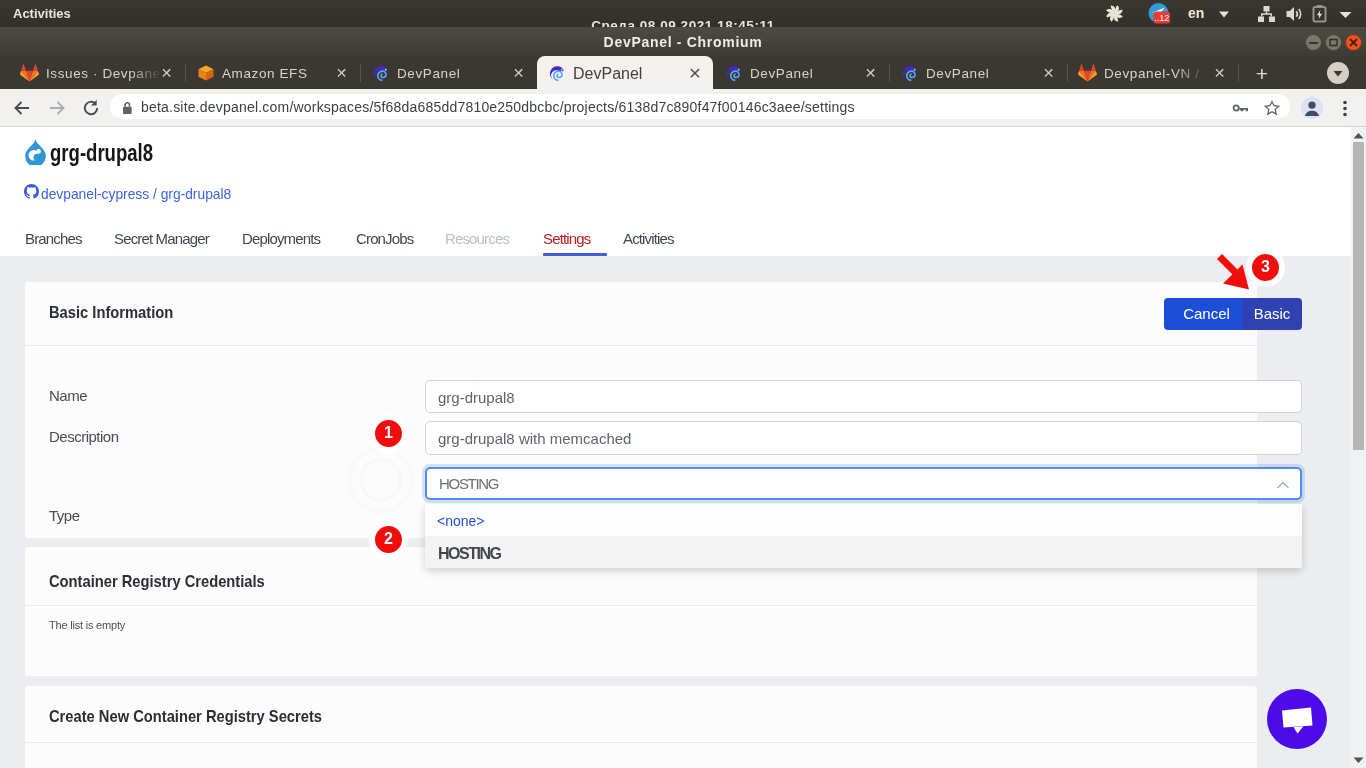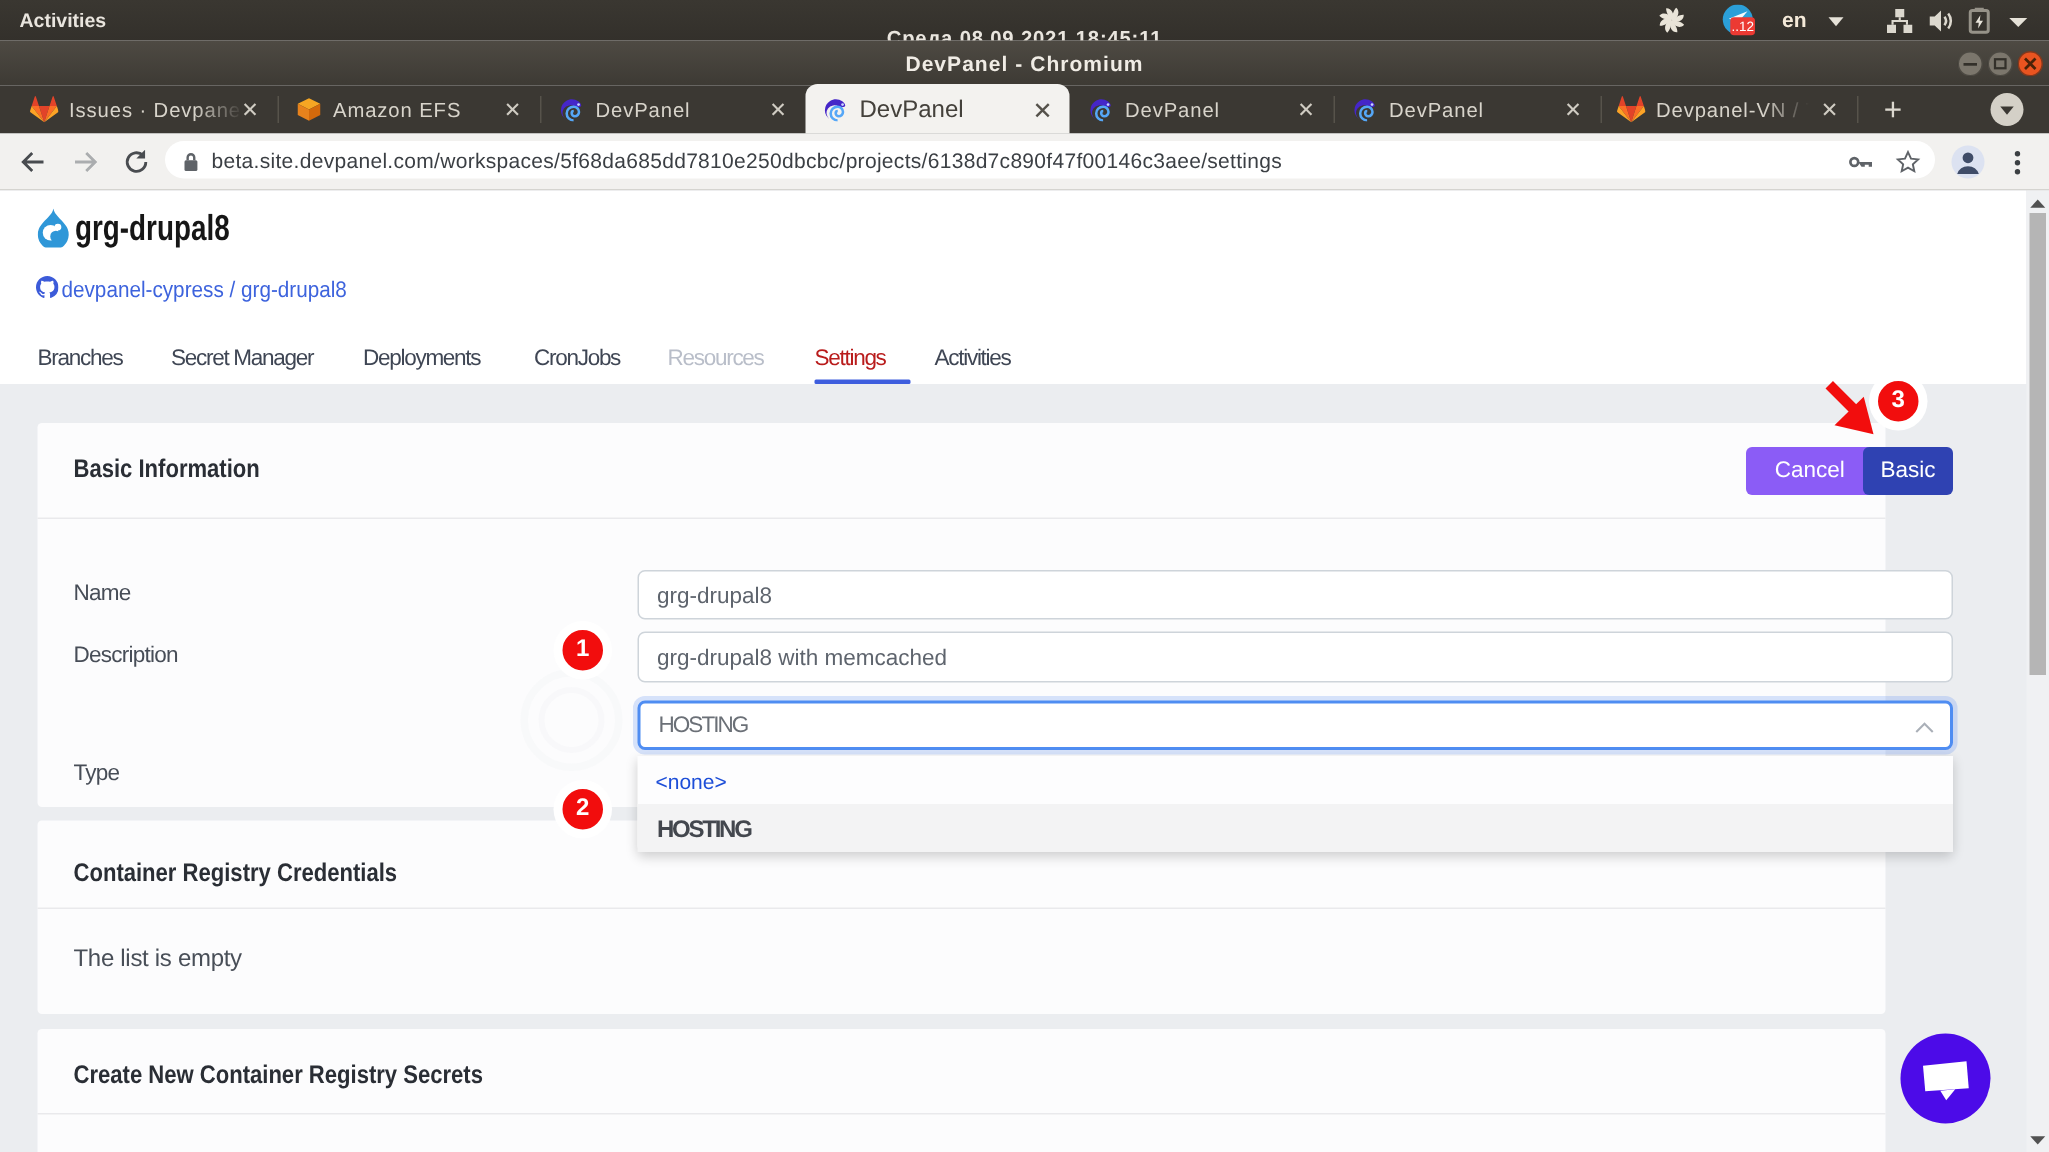--- a/index.html
+++ b/index.html
@@ -132,41 +132,41 @@
 <div class="navtab abs" style="left:356px;">CronJobs</div>
 <div class="navtab abs" style="left:445px; color:#b9bec9;">Resources</div>
 <div class="navtab abs" style="left:543px; color:#b91c1c;">Settings</div>
 <div class="navtab abs" style="left:623px;">Activities</div>
 <div class="abs" id="settingsline"></div>
 
 <div class="card abs" style="top:282px; height:256px;">
   <div class="cardhead" style="height:64px;"></div>
   <div class="cardtitle" style="top:21px;">Basic Information</div>
 </div>
-<div class="btn abs" style="left:1164px; top:298px; width:85px; background:#8b5cf6;">Cancel</div>
+<div class="btn abs" style="left:1164px; top:298px; width:85px; background:#1d4ed8;">Cancel</div>
 <div class="btn abs" style="left:1242px; top:298px; width:60px; background:#2f42b2;">Basic</div>
 
 <div class="formlabel abs" style="top:387px;">Name</div>
 <div class="input abs" style="top:380px;">grg-drupal8</div>
 <div class="formlabel abs" style="top:428px;">Description</div>
 <div class="input abs" style="top:421px; height:34px;">grg-drupal8 with memcached</div>
 <div class="formlabel abs" style="top:471px;margin-top:36px;">Type</div>
 <div class="input abs" id="typesel" style="top:467px; border:2px solid #4f8df2; box-shadow:0 0 0 3px rgba(99,148,242,0.25); color:#6b7077; line-height:29px; letter-spacing:-1.3px;">HOSTING</div>
 
 <div class="abs" style="left:425px; top:504px; width:877px; height:64px; background:#fdfdfe;
   border-radius:0 0 4px 4px; box-shadow:0 3px 8px rgba(0,0,0,0.18); z-index:5;">
   <div style="position:absolute; left:12px; top:9px; font-size:14px; color:#1d4ed8;">&lt;none&gt;</div>
   <div style="position:absolute; left:0; top:32px; width:100%; height:32px; background:#f3f3f4;"></div>
   <div style="position:absolute; left:13px; top:41px; font-size:16px; font-weight:bold; color:#43474e; letter-spacing:-1.5px;">HOSTING</div>
 </div>
 
 <div class="card abs" style="top:547px; height:129px;">
   <div class="cardhead" style="height:59px;"></div>
   <div class="cardtitle" style="top:25px;">Container Registry Credentials</div>
-  <div style="position:absolute; left:24px; top:84px; font-size:16px; color:#494f58; letter-spacing:-0.2px;">The list is empty</div>
+  <div style="position:absolute; left:24px; top:72px; font-size:11px; color:#494f58; letter-spacing:-0.2px;">The list is empty</div>
 </div>
 
 <div class="card abs" style="top:686px; height:82px; border-radius:3px 3px 0 0;">
   <div class="cardhead" style="height:57px;"></div>
   <div class="cardtitle" style="top:21px;">Create New Container Registry Secrets</div>
 </div>
 
 <div class="abs halo" style="left:369px; top:414px;"></div>
 <div class="rednum abs" style="left:372px; top:417px;">1</div>
 <div class="abs halo" style="left:369px; top:520px;"></div>

